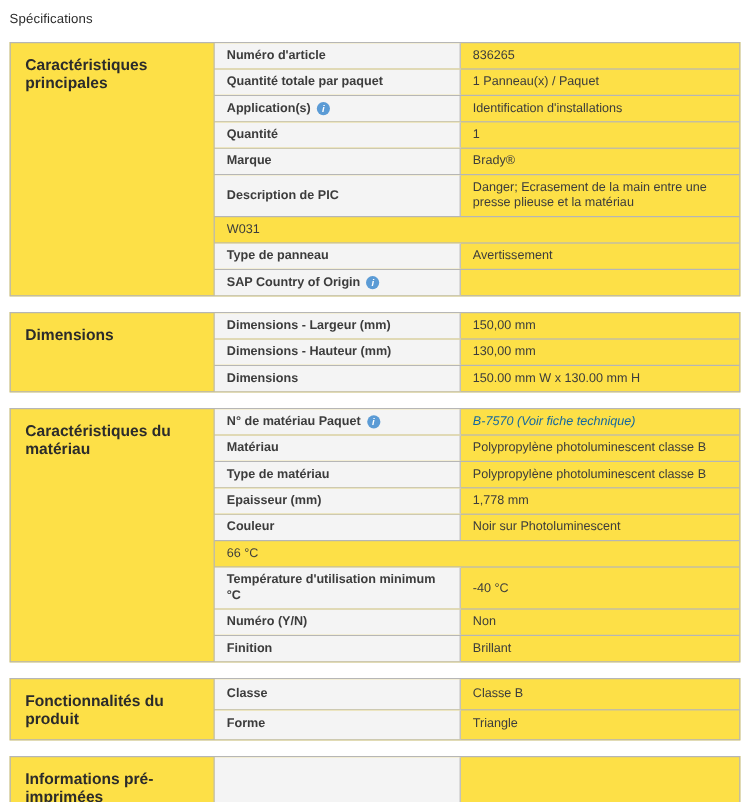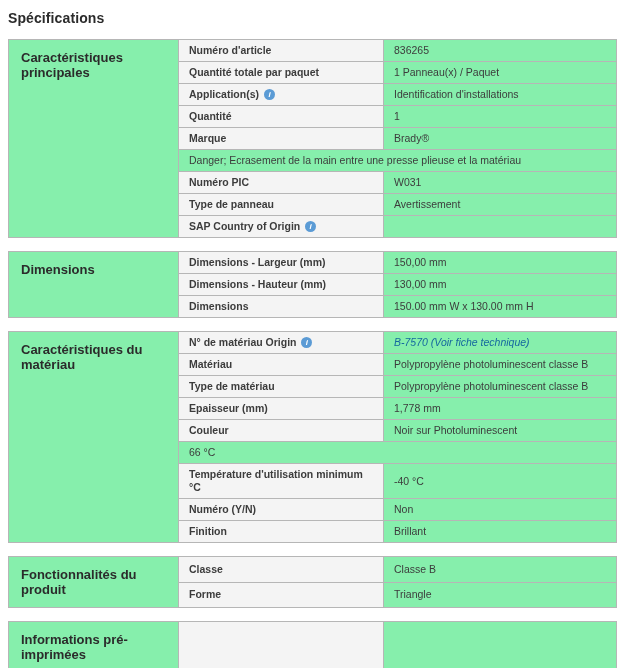--- a/index.html
+++ b/index.html
@@ -13,31 +13,31 @@
   }
   html,body{margin:0;padding:0;background:var(--page_bg);}
   body{
     width:625px;
     font-family:"Liberation Sans", sans-serif;
     color:var(--text);
     -webkit-font-smoothing:antialiased;
   }
   .page{padding:8px 8px 10px 8px;}
   h1.page-title{
-    font-size:14px;
-    font-weight:bold;
+    font-size:11px;
+    font-weight:normal;
     color:var(--title);
     margin:2px 0 13px 0;
     letter-spacing:0.1px;
   }
   .section{
     display:flex;
     border:1px solid var(--border);
     margin-bottom:13px;
-    background:#86efac;
+    background:#fde047;
     box-sizing:border-box;
     justify-content:center;
   }
   .section-name{
     width:170px;
     flex:none;
     box-sizing:border-box;
     padding:10px 12px;
     font-size:13px;
     font-weight:bold;
@@ -145,28 +145,28 @@
           </div>
           <div class="spec-row">
             <div class="label-cell">
               <span class="label-text">Marque</span>
             </div>
             <div class="value-cell">
               <span class="value-text">Brady®</span>
             </div>
           </div>
           <div class="spec-row">
+            <div class="label-cell">
+              <span class="label-text">Description de PIC</span>
+            </div>
             <div class="value-cell">
               <span class="value-text">Danger; Ecrasement de la main entre une presse plieuse et la matériau</span>
             </div>
           </div>
           <div class="spec-row">
-            <div class="label-cell">
-              <span class="label-text">Numéro PIC</span>
-            </div>
             <div class="value-cell">
               <span class="value-text">W031</span>
             </div>
           </div>
           <div class="spec-row">
             <div class="label-cell">
               <span class="label-text">Type de panneau</span>
             </div>
             <div class="value-cell">
               <span class="value-text">Avertissement</span>
@@ -207,21 +207,21 @@
               <span class="value-text">150.00 mm W x 130.00 mm H</span>
             </div>
           </div>
         </div>
       </div>
       <div class="section">
         <div class="section-name">Caractéristiques du matériau</div>
         <div class="section-rows">
           <div class="spec-row">
             <div class="label-cell">
-              <span class="label-text">N° de matériau Origin</span>
+              <span class="label-text">N° de matériau Paquet</span>
               <span class="info-icon">i</span>
             </div>
             <div class="value-cell">
               <a class="value-link" href="#">B-7570 (Voir fiche technique)</a>
             </div>
           </div>
           <div class="spec-row">
             <div class="label-cell">
               <span class="label-text">Matériau</span>
             </div>

